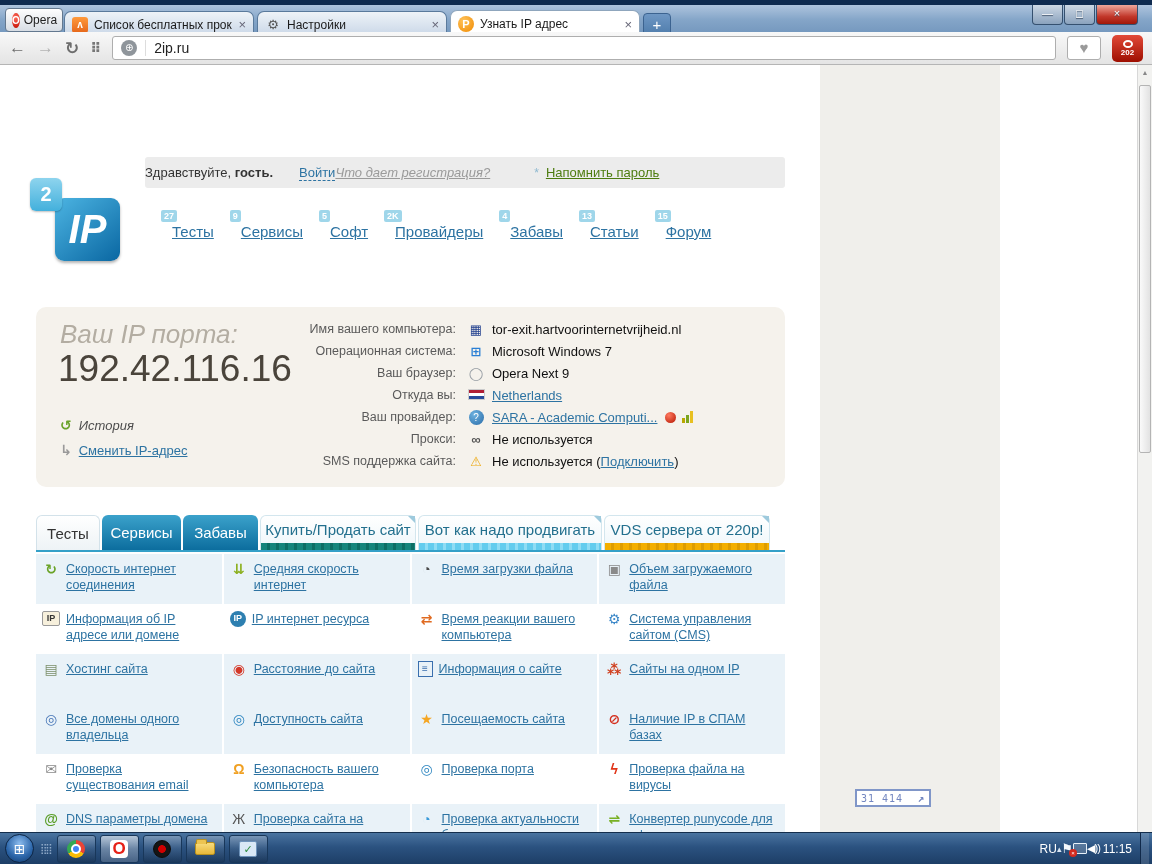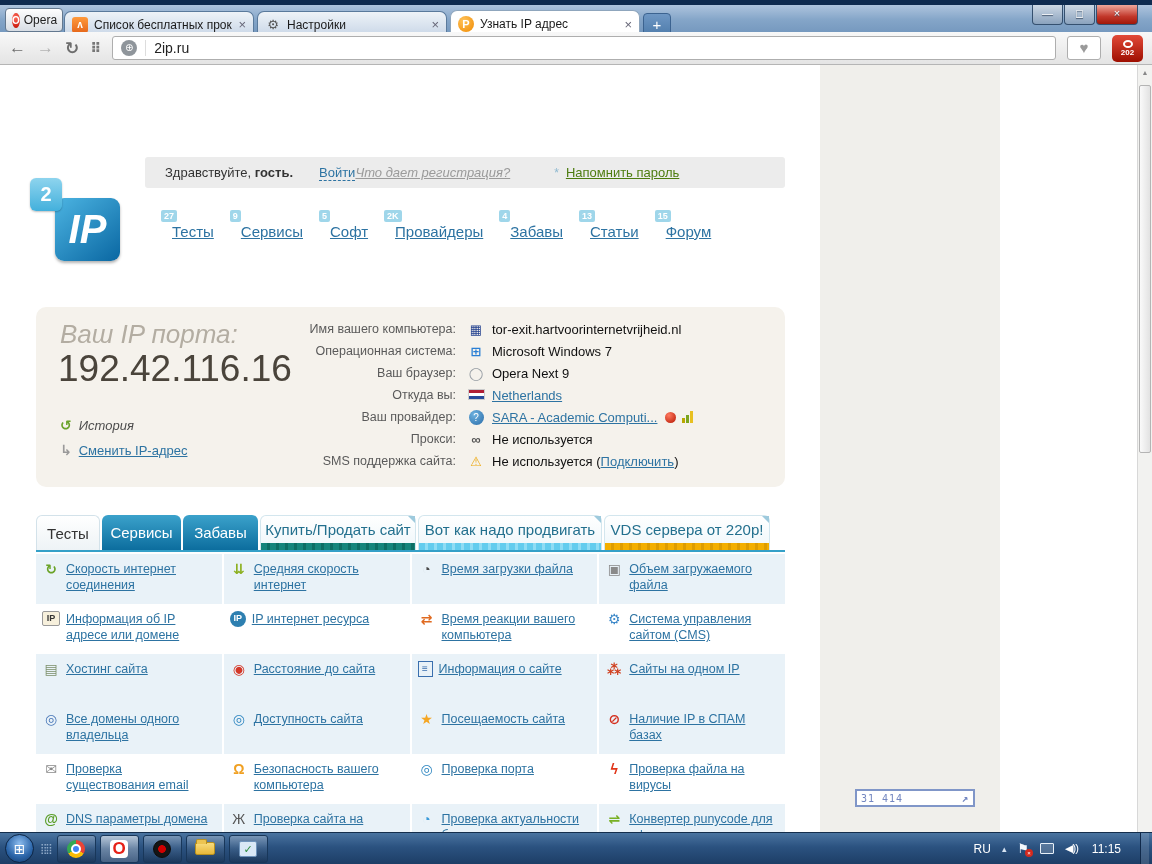--- a/index.html
+++ b/index.html
@@ -51,34 +51,34 @@
     color:#9a9a9a; text-align:center; line-height:22px; font-size:15px; }
   .badge202 { width:31px; height:27px; background:linear-gradient(#e24a38,#9e0e00); border-radius:5px;
     display:flex; flex-direction:column; align-items:center; justify-content:center; gap:1px; }
   .badge202 .ring { width:10px; height:8px; border:2px solid #fff; border-radius:50%; }
   .badge202 .num { color:#fff; font-size:8px; font-weight:bold; line-height:8px;text-align:center; }
 
   
   .viewport { position:absolute; top:65px; left:0; width:1137px; height:767px; background:#fff; overflow:hidden; }
 
   .adcol { position:absolute; left:820px; top:0; width:180px; height:767px; background:#f0efeb; }
-  .counter { position:absolute; left:35px; top:724px; width:120px; height:18px; background:#fff;
+  .counter { position:absolute; left:35px; top:724px; width:76px; height:18px; background:#fff;
     border:2px solid #8096c8; display:flex; align-items:center; padding:0 4px;
     font-family:"DejaVu Sans Mono",monospace; font-size:10px; letter-spacing:1px; color:#7286c0; }
   .counter .arr { margin-left:auto; font-size:11px; font-weight:bold; }
 
   .scrollbar { position:absolute; top:65px; right:0; width:15px; height:767px; background:#f2f2f0; border-left:1px solid #d8d8d8; }
   .sb-up { height:16px; text-align:center; font-size:7px; color:#888; line-height:16px; }
   .sb-thumb { position:absolute; top:20px; left:1px; width:12px; height:368px;
     background:linear-gradient(90deg,#fafafa,#e2e2e2); border:1px solid #b4b4b4; border-radius:2px; }
 
   
   .topbar { position:absolute; left:145px; top:92px; width:640px; height:31px; background:#ececec;
     border-radius:3px; display:flex; align-items:center; font-size:13px; color:#333; }
-  .topbar .greet { margin-left:20px; }
+  .topbar .greet { }
   .topbar b { font-weight:bold; }
   .lnk-dashed { color:#2d73a2; border-bottom:1px dashed #2d73a2; margin-left:26px; }
   .reg-chip { height:31px; background:#cfe9f6; color:#1c5a7a; display:flex; align-items:center;
     padding:0 14px; margin-left:22px; border-radius:2px; }
   .benefit { color:#9a9a9a; font-style:italic; text-decoration:underline; }
   .star { color:#8fb9d0; margin-left:44px; font-size:12px; }
   .remind { color:#4d7c0f; text-decoration:underline; margin-left:7px; }
 
   
   .logo2 { position:absolute; left:30px; top:113px; width:32px; height:33px; border-radius:6px;
@@ -199,21 +199,21 @@
   .ic-opera { color:#e62117; font-weight:bold; font-size:17px; background:#fff; width:18px; height:18px;
     border-radius:4px; line-height:17px; text-align:center; }
   .ic-rec { width:18px; height:18px; border-radius:50%; border:1px solid #0a0a0a;
     background:radial-gradient(circle,#d00000 0 32%,#151515 36%); }
   .ic-folder { width:20px; height:13px; background:linear-gradient(#f8dc7e,#e8b83a); border:1px solid #b8901e;
     border-radius:2px; position:relative; }
   .ic-folder::before { content:""; position:absolute; top:-4px; left:0; width:9px; height:4px;
     background:#ecc452; border:1px solid #b8901e; border-bottom:none; border-radius:2px 2px 0 0; }
   .ic-sched { width:18px; height:16px; background:#d9e8f6; border:1px solid #6d92ba; border-radius:2px;
     color:#2a8a3a; font-size:11px; line-height:14px; text-align:center; font-weight:bold; }
-  .tray { margin-left:auto; display:flex; align-items:center; gap:11px; color:#fff; padding-right:3px; }
+  .tray { margin-left:auto; display:flex; align-items:center; color:#fff; padding-right:3px; }
   .tray .lang { font-size:12px; }
   .tray .expand { font-size:9px; color:#d7e4f2; }
   .tray-flag { position:relative; font-size:13px; color:#f4f8fc; }
   .tray-flag .err { position:absolute; right:-4px; bottom:-1px; width:8px; height:8px; border-radius:50%;
     background:#d42a1e; color:#fff; font-size:6px; line-height:8px; text-align:center; }
   .tray-net { width:14px; height:11px; border:1px solid #e8f0f8; border-radius:1px; background:rgba(255,255,255,.2); }
   .tray-vol { font-size:11px; letter-spacing:-1px; }
   .tray .clock { font-size:12px; margin-left:3px; }
   .showdesk { width:9px; height:32px; border-left:1px solid #10294a; background:rgba(255,255,255,.14); margin-left:8px; }
 </style>

